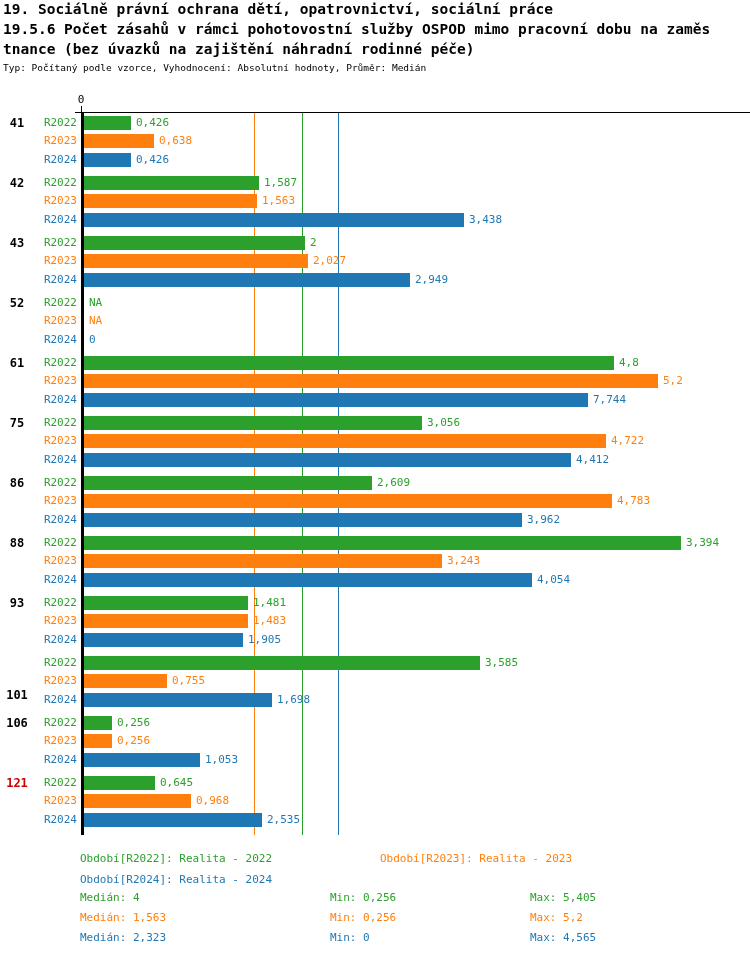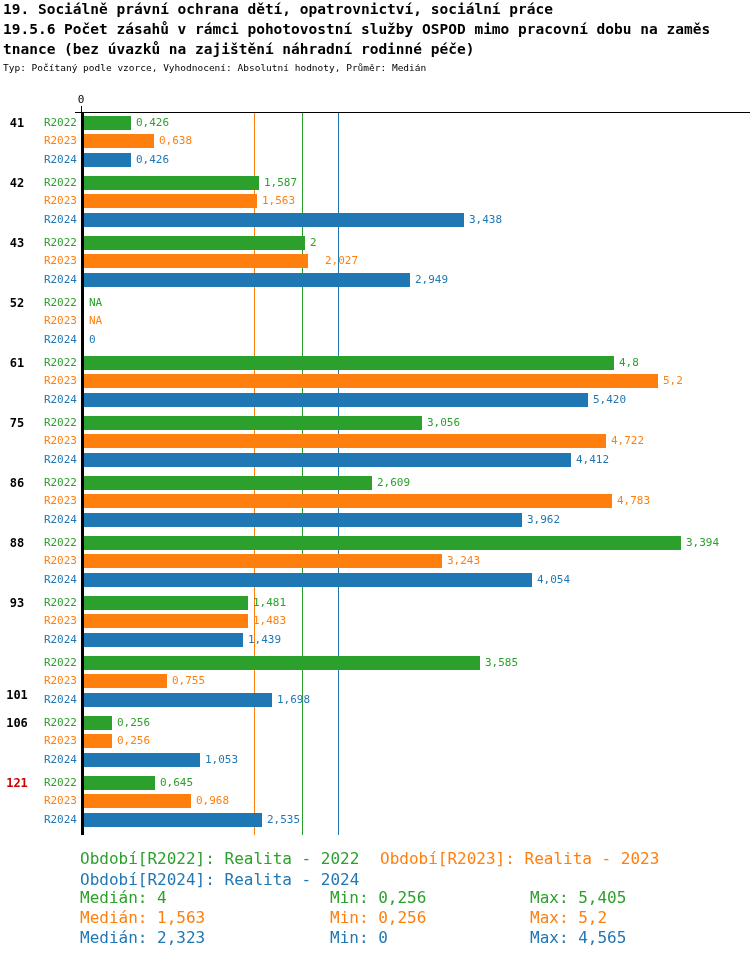--- a/index.html
+++ b/index.html
@@ -22,21 +22,21 @@
   .axis-h{position:absolute;left:75px;top:112px;width:675px;height:1px;background:#000}
   .axis-v{position:absolute;left:81px;top:113px;width:3px;height:722px;background:#000}
   .gridline{position:absolute;top:113px;height:722px;width:1px}
   .category-label{position:absolute;left:4px;width:26px;text-align:center;
     font-weight:bold;font-size:12px;line-height:14px;color:#000}
   .category-label.hl{color:var(--hl)}
   .series-label{position:absolute;left:0;width:77px;text-align:right;
     font-size:11px;line-height:14px;white-space:pre}
   .bar{position:absolute;height:14px}
   .value-label{position:absolute;font-size:11px;line-height:14px;white-space:pre}
-  .legend span{position:absolute;font-size:16px;line-height:12px;white-space:pre}
+  .legend span{position:absolute;font-size:11px;line-height:12px;white-space:pre}
   .s0{color:var(--c0)} .s1{color:var(--c1)} .s2{color:var(--c2)}
 </style>
 </head>
 <body style="--c0: #2ca02c; --c1: #ff7f0e; --c2: #1f77b4; --hl: #cc0000;">
 
 <div class="page">
 
   <div>
     <div class="title-line" style="top:1px">19. Sociálně právní ochrana dětí, opatrovnictví, sociální práce</div>
     <div class="title-line" style="top:21px">19.5.6 Počet zásahů v rámci pohotovostní služby OSPOD mimo pracovní dobu na zaměs</div>
@@ -74,41 +74,41 @@
         <span class="value-label s1" style="left: 262px; top: 194px;">1,563</span>
         <span class="series-label s2" style="top: 213px;">R2024</span>
         <div class="bar" style="left: 84px; top: 213px; width: 380px; background: var(--c2);"></div>
         <span class="value-label s2" style="left: 469px; top: 213px;">3,438</span>
         <div class="category-label" style="top: 236px;">43</div>
         <span class="series-label s0" style="top: 236px;">R2022</span>
         <div class="bar" style="left: 84px; top: 236px; width: 221px; background: var(--c0);"></div>
         <span class="value-label s0" style="left: 310px; top: 236px;">2</span>
         <span class="series-label s1" style="top: 254px;">R2023</span>
         <div class="bar" style="left: 84px; top: 254px; width: 224px; background: var(--c1);"></div>
-        <span class="value-label s1" style="left: 313px; top: 254px; margin-left: 12px;">2,027</span>
+        <span class="value-label s1" style="left: 313px; top: 254px;">2,027</span>
         <span class="series-label s2" style="top: 273px;">R2024</span>
         <div class="bar" style="left: 84px; top: 273px; width: 326px; background: var(--c2);"></div>
         <span class="value-label s2" style="left: 415px; top: 273px;">2,949</span>
         <div class="category-label" style="top: 296px;">52</div>
         <span class="series-label s0" style="top: 296px;">R2022</span>
         <span class="value-label s0" style="left: 89px; top: 296px;">NA</span>
         <span class="series-label s1" style="top: 314px;">R2023</span>
         <span class="value-label s1" style="left: 89px; top: 314px;">NA</span>
         <span class="series-label s2" style="top: 333px;">R2024</span>
         <span class="value-label s2" style="left: 89px; top: 333px;">0</span>
         <div class="category-label" style="top: 356px;">61</div>
         <span class="series-label s0" style="top: 356px;">R2022</span>
         <div class="bar" style="left: 84px; top: 356px; width: 530px; background: var(--c0);"></div>
         <span class="value-label s0" style="left: 619px; top: 356px;">4,8</span>
         <span class="series-label s1" style="top: 374px;">R2023</span>
         <div class="bar" style="left: 84px; top: 374px; width: 574px; background: var(--c1);"></div>
         <span class="value-label s1" style="left: 663px; top: 374px;">5,2</span>
         <span class="series-label s2" style="top: 393px;">R2024</span>
         <div class="bar" style="left: 84px; top: 393px; width: 504px; background: var(--c2);"></div>
-        <span class="value-label s2" style="left: 593px; top: 393px;">5,420</span>
+        <span class="value-label s2" style="left: 593px; top: 393px;">7,744</span>
         <div class="category-label" style="top: 416px;">75</div>
         <span class="series-label s0" style="top: 416px;">R2022</span>
         <div class="bar" style="left: 84px; top: 416px; width: 338px; background: var(--c0);"></div>
         <span class="value-label s0" style="left: 427px; top: 416px;">3,056</span>
         <span class="series-label s1" style="top: 434px;">R2023</span>
         <div class="bar" style="left: 84px; top: 434px; width: 522px; background: var(--c1);"></div>
         <span class="value-label s1" style="left: 611px; top: 434px;">4,722</span>
         <span class="series-label s2" style="top: 453px;">R2024</span>
         <div class="bar" style="left: 84px; top: 453px; width: 487px; background: var(--c2);"></div>
         <span class="value-label s2" style="left: 576px; top: 453px;">4,412</span>
@@ -134,21 +134,21 @@
         <span class="value-label s2" style="left: 537px; top: 573px;">4,054</span>
         <div class="category-label" style="top: 596px;">93</div>
         <span class="series-label s0" style="top: 596px;">R2022</span>
         <div class="bar" style="left: 84px; top: 596px; width: 164px; background: var(--c0);"></div>
         <span class="value-label s0" style="left: 253px; top: 596px;">1,481</span>
         <span class="series-label s1" style="top: 614px;">R2023</span>
         <div class="bar" style="left: 84px; top: 614px; width: 164px; background: var(--c1);"></div>
         <span class="value-label s1" style="left: 253px; top: 614px;">1,483</span>
         <span class="series-label s2" style="top: 633px;">R2024</span>
         <div class="bar" style="left: 84px; top: 633px; width: 159px; background: var(--c2);"></div>
-        <span class="value-label s2" style="left: 248px; top: 633px;">1,439</span>
+        <span class="value-label s2" style="left: 248px; top: 633px;">1,905</span>
         <div class="category-label" style="top: 656px; margin-top: 32px;">101</div>
         <span class="series-label s0" style="top: 656px;">R2022</span>
         <div class="bar" style="left: 84px; top: 656px; width: 396px; background: var(--c0);"></div>
         <span class="value-label s0" style="left: 485px; top: 656px;">3,585</span>
         <span class="series-label s1" style="top: 674px;">R2023</span>
         <div class="bar" style="left: 84px; top: 674px; width: 83px; background: var(--c1);"></div>
         <span class="value-label s1" style="left: 172px; top: 674px;">0,755</span>
         <span class="series-label s2" style="top: 693px;">R2024</span>
         <div class="bar" style="left: 84px; top: 693px; width: 188px; background: var(--c2);"></div>
         <span class="value-label s2" style="left: 277px; top: 693px;">1,698</span>

